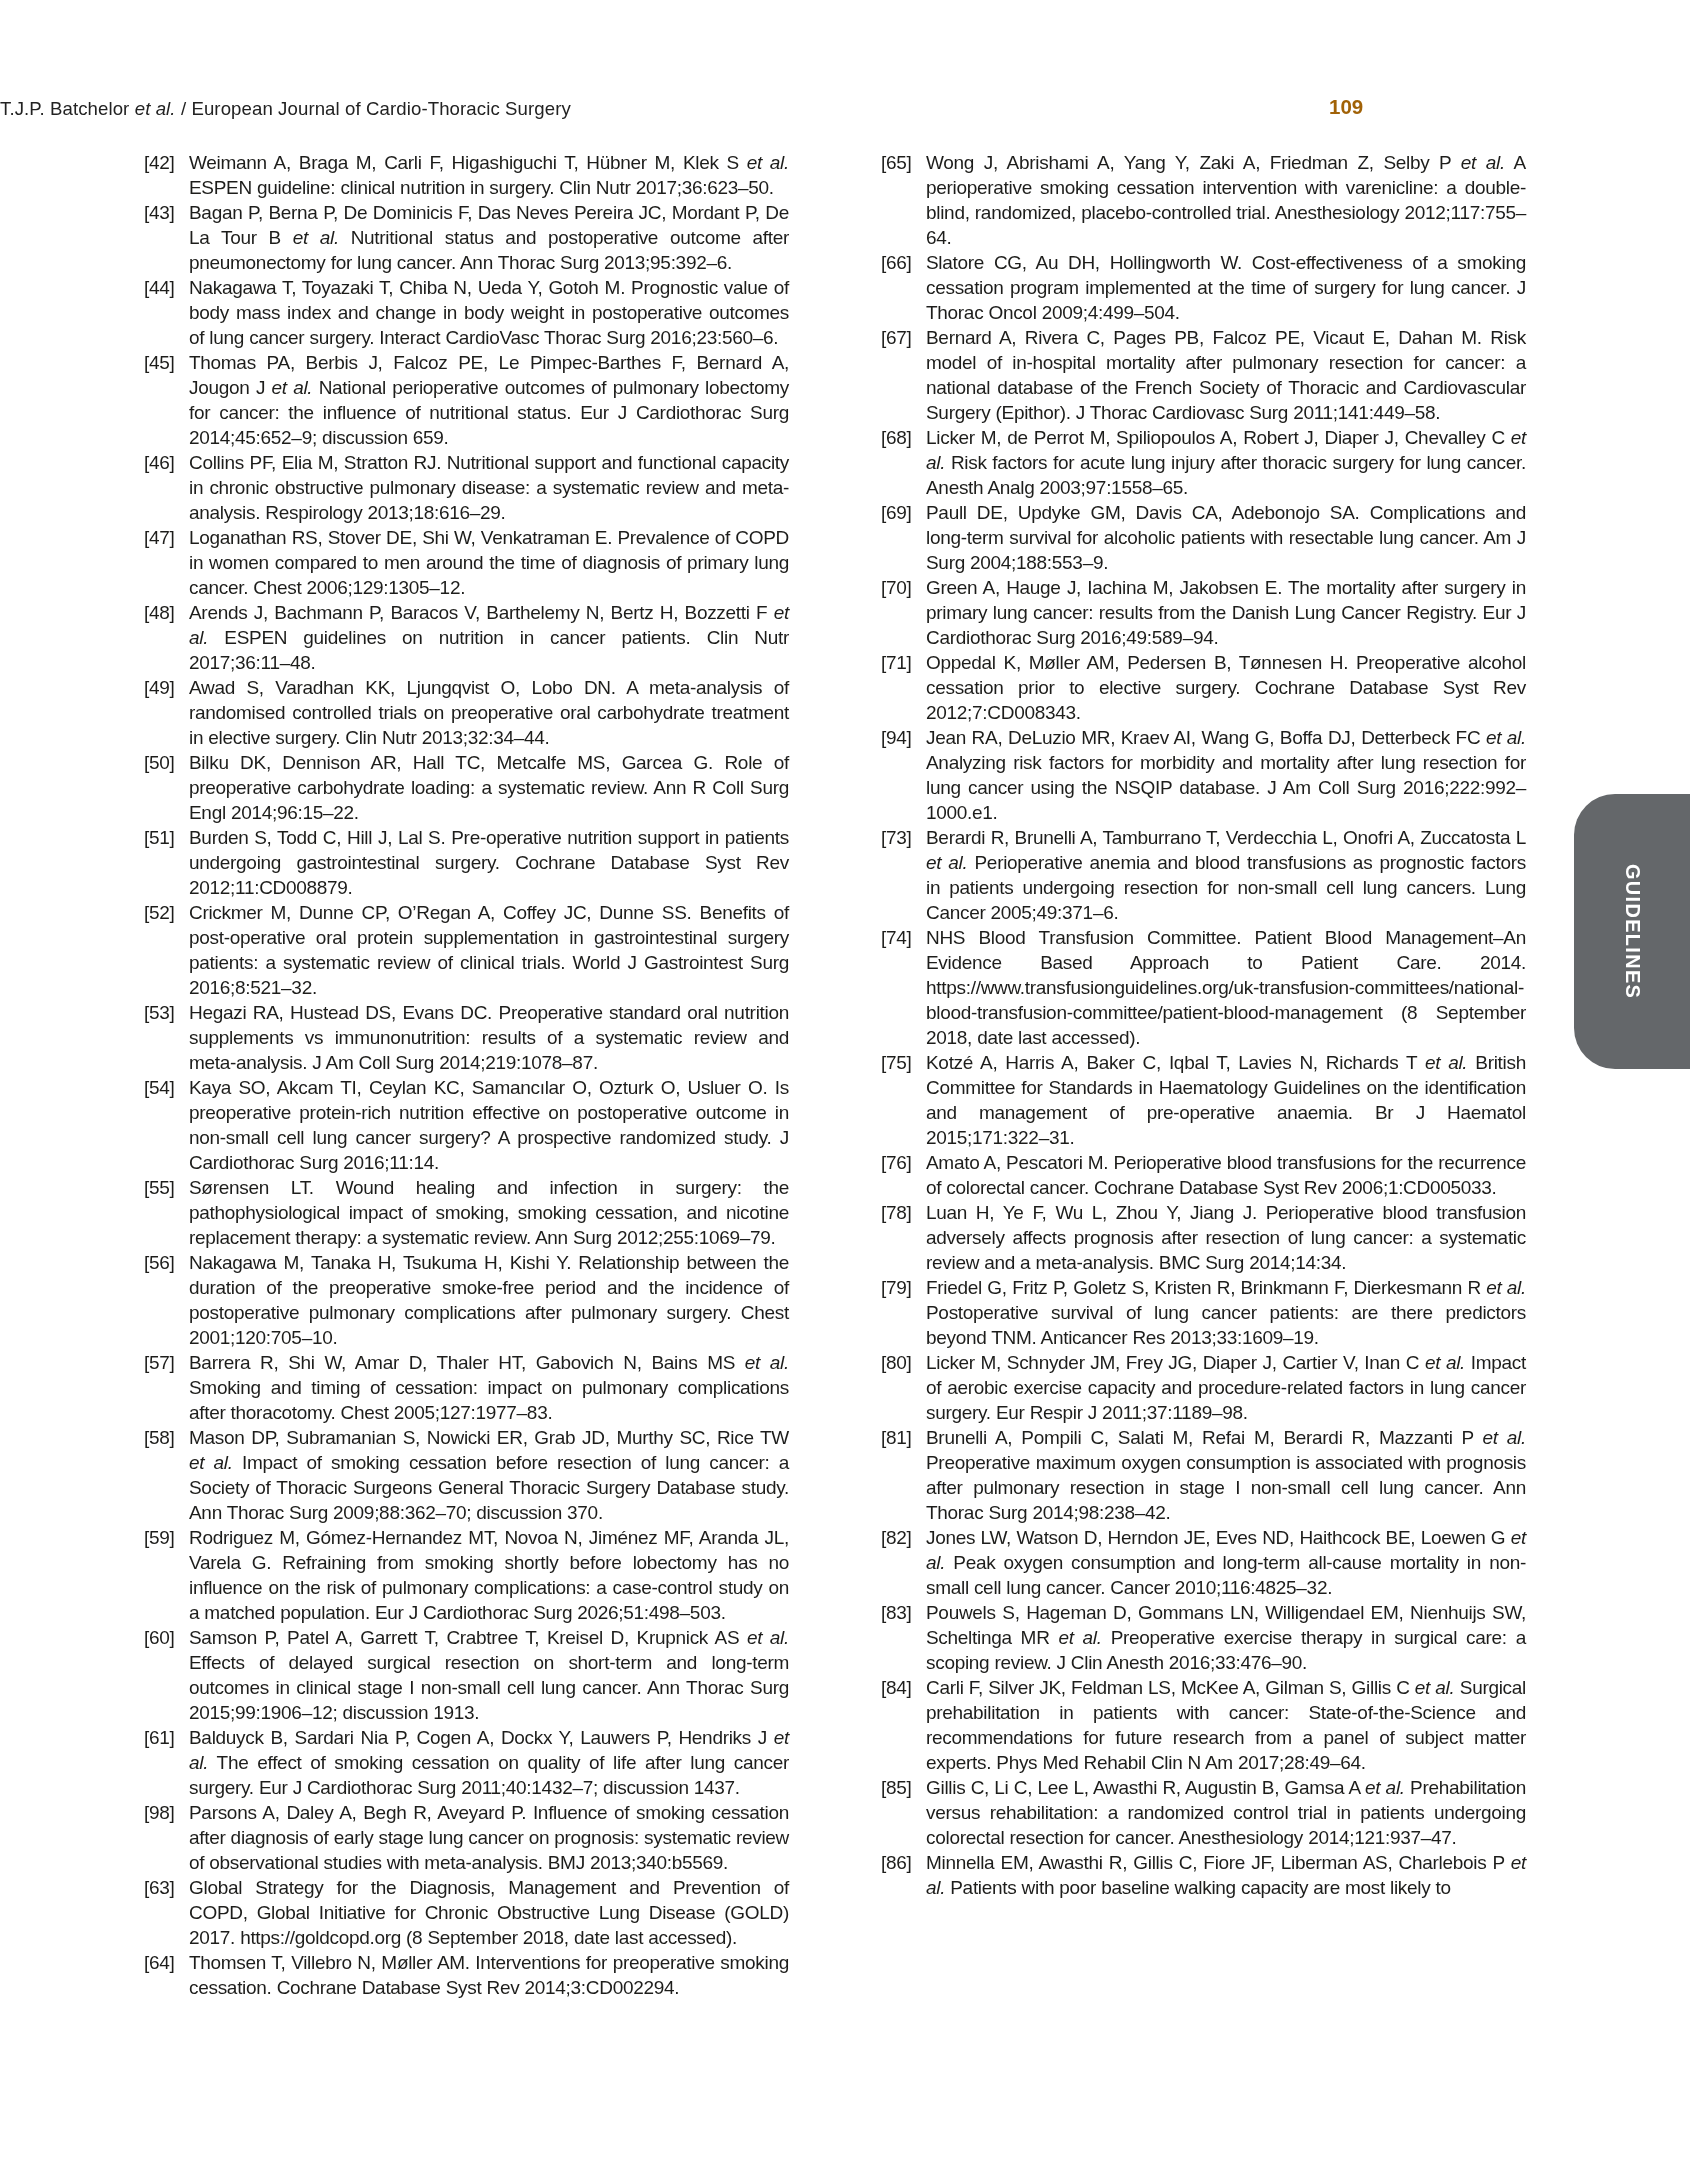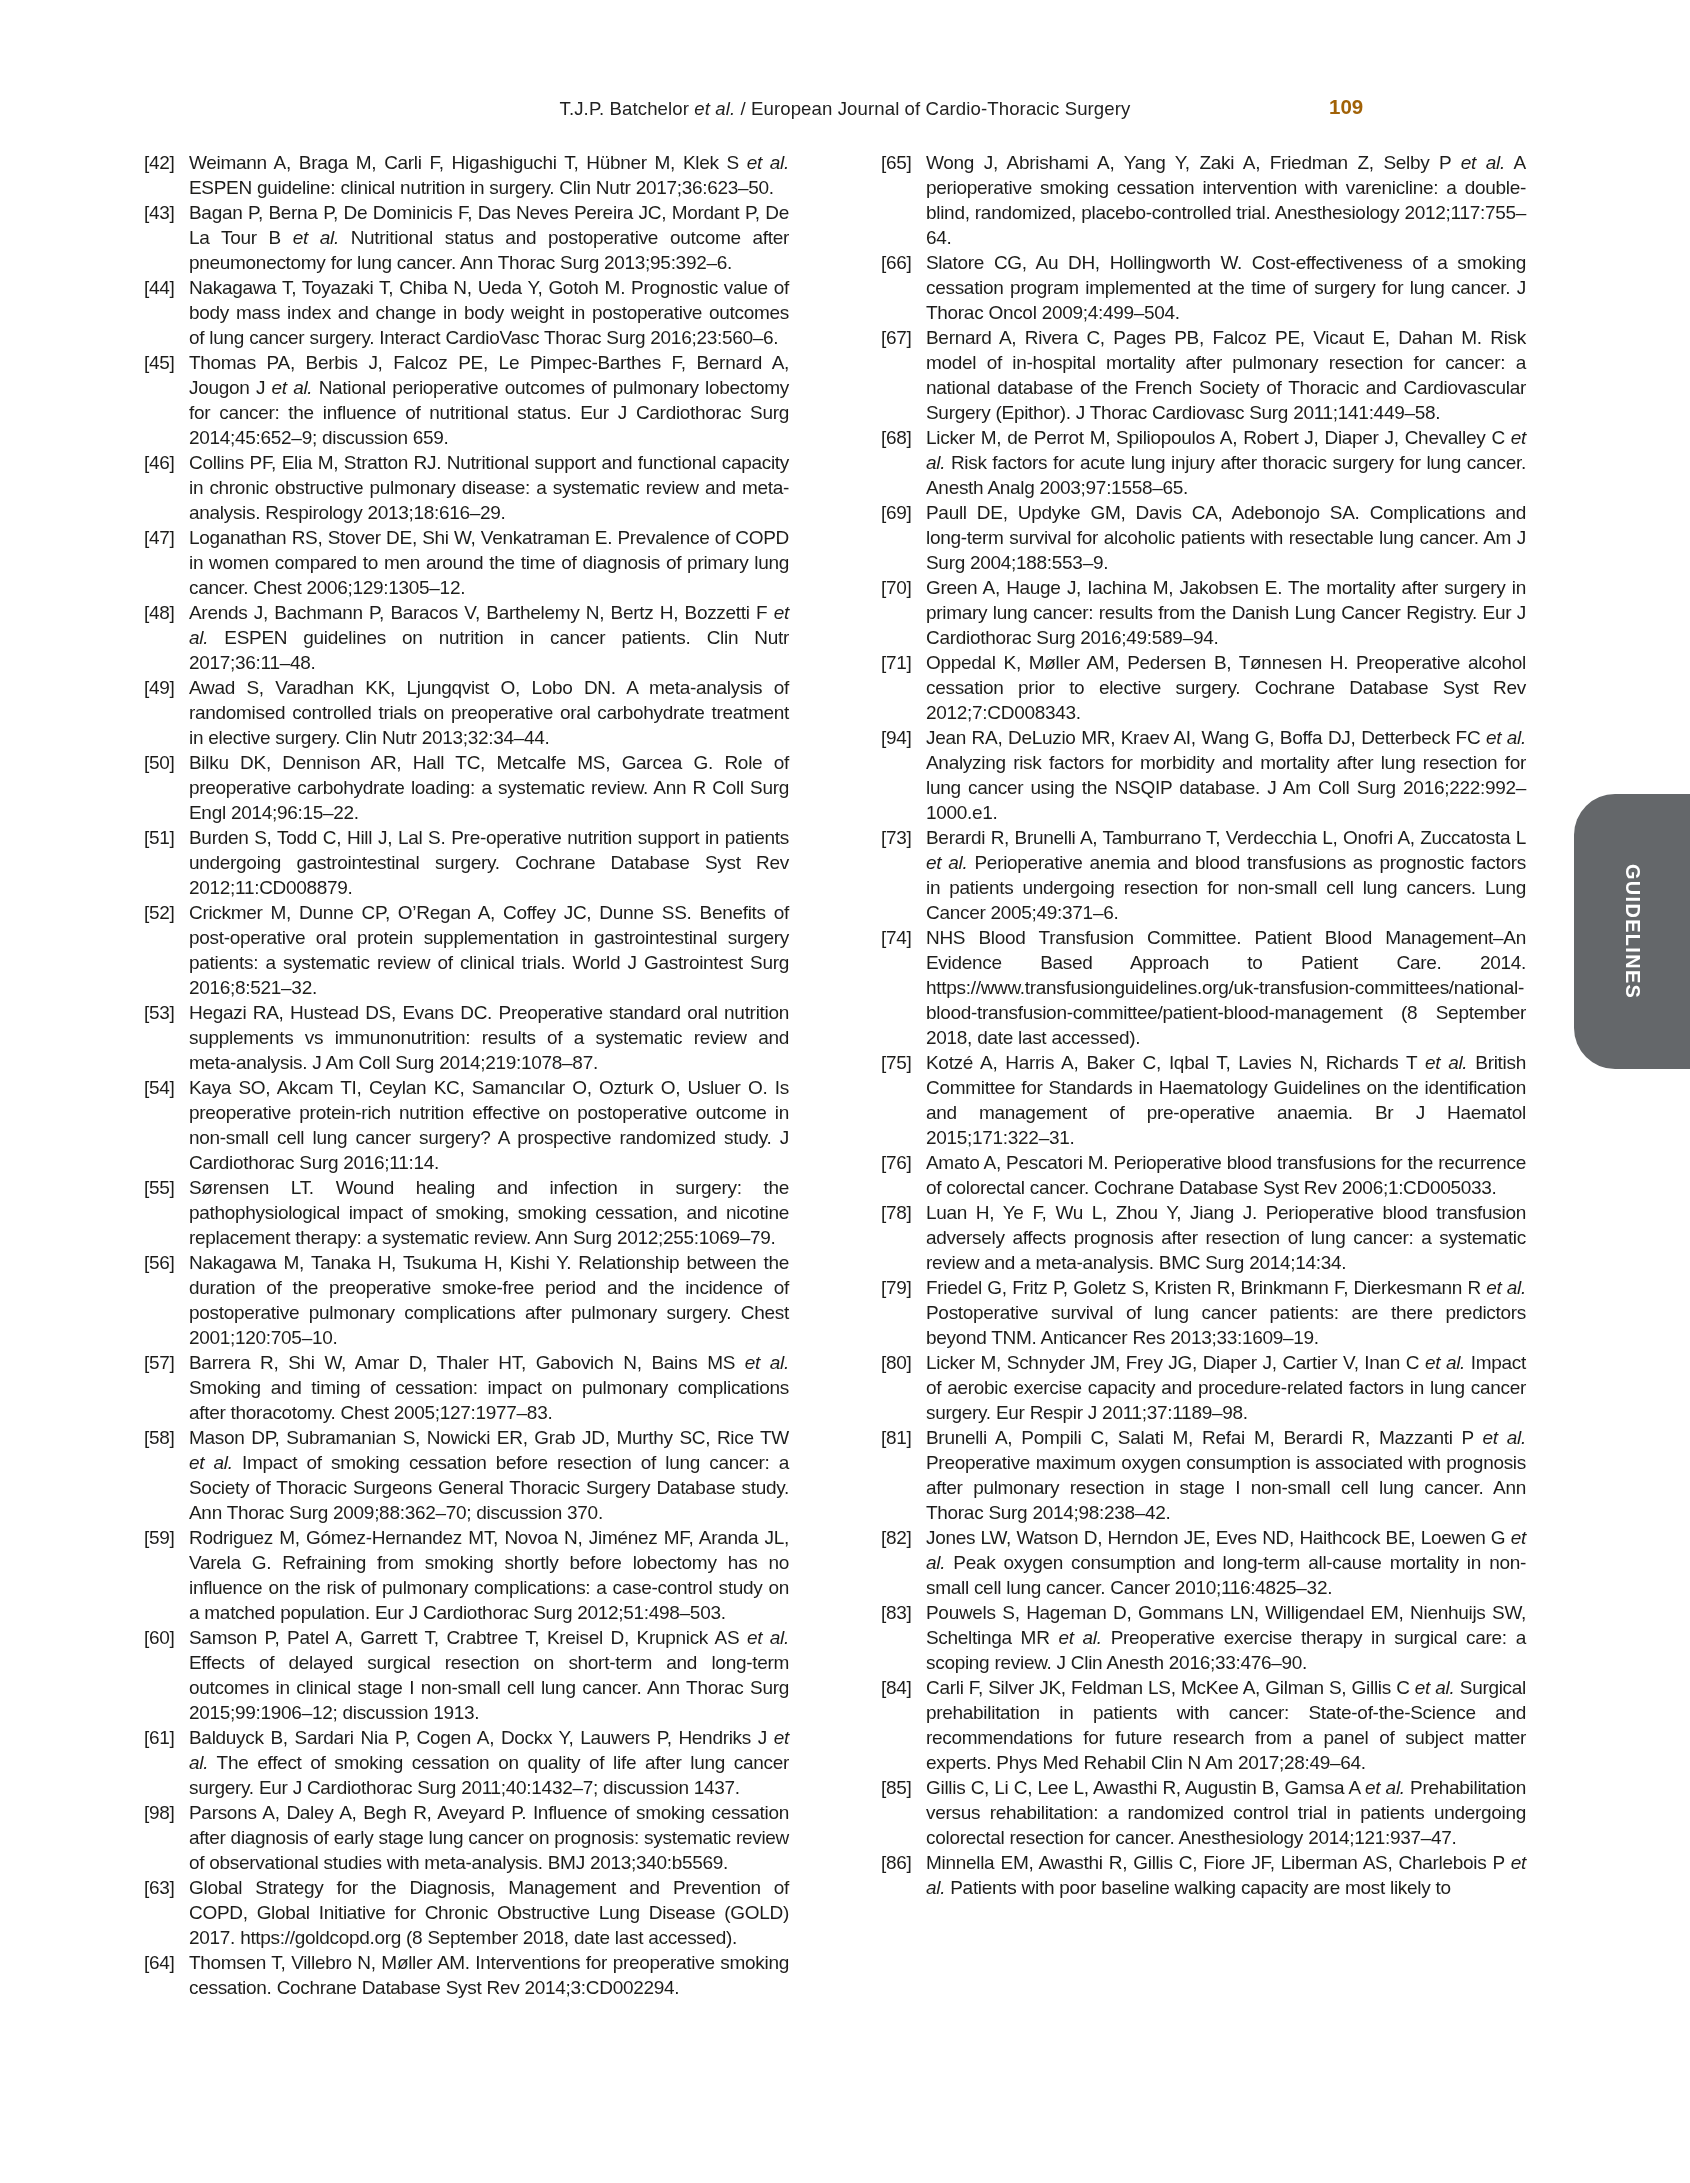--- a/index.html
+++ b/index.html
@@ -9,21 +9,20 @@
     height:2183px;
     background:#ffffff;
     font-family:"Liberation Sans", sans-serif;
     color:#1d1d1b;
     overflow:hidden;
   }
   .header-center{
     position:absolute;
     top:98px; left:0;
     width:1690px;
-    text-align:center;
     font-size:18.6px;
     letter-spacing:0.1px;
     color:#222222;
   }
   .header-center i{font-style:italic;}
   .page-num{
     position:absolute;
     top:95px; left:1329px;
     width:199px;
     text-align:left;
@@ -91,21 +90,21 @@
       <div class="ref"><span class="ref-num">[49]</span><span class="ref-text">Awad S, Varadhan KK, Ljungqvist O, Lobo DN. A meta-analysis of randomised controlled trials on preoperative oral carbohydrate treatment in elective surgery. Clin Nutr 2013;32:34–44.</span></div>
       <div class="ref"><span class="ref-num">[50]</span><span class="ref-text">Bilku DK, Dennison AR, Hall TC, Metcalfe MS, Garcea G. Role of preoperative carbohydrate loading: a systematic review. Ann R Coll Surg Engl 2014;96:15–22.</span></div>
       <div class="ref"><span class="ref-num">[51]</span><span class="ref-text">Burden S, Todd C, Hill J, Lal S. Pre-operative nutrition support in patients undergoing gastrointestinal surgery. Cochrane Database Syst Rev 2012;11:CD008879.</span></div>
       <div class="ref"><span class="ref-num">[52]</span><span class="ref-text">Crickmer M, Dunne CP, O’Regan A, Coffey JC, Dunne SS. Benefits of post-operative oral protein supplementation in gastrointestinal surgery patients: a systematic review of clinical trials. World J Gastrointest Surg 2016;8:521–32.</span></div>
       <div class="ref"><span class="ref-num">[53]</span><span class="ref-text">Hegazi RA, Hustead DS, Evans DC. Preoperative standard oral nutrition supplements vs immunonutrition: results of a systematic review and meta-analysis. J Am Coll Surg 2014;219:1078–87.</span></div>
       <div class="ref"><span class="ref-num">[54]</span><span class="ref-text">Kaya SO, Akcam TI, Ceylan KC, Samancılar O, Ozturk O, Usluer O. Is preoperative protein-rich nutrition effective on postoperative outcome in non-small cell lung cancer surgery? A prospective randomized study. J Cardiothorac Surg 2016;11:14.</span></div>
       <div class="ref"><span class="ref-num">[55]</span><span class="ref-text">Sørensen LT. Wound healing and infection in surgery: the pathophysiological impact of smoking, smoking cessation, and nicotine replacement therapy: a systematic review. Ann Surg 2012;255:1069–79.</span></div>
       <div class="ref"><span class="ref-num">[56]</span><span class="ref-text">Nakagawa M, Tanaka H, Tsukuma H, Kishi Y. Relationship between the duration of the preoperative smoke-free period and the incidence of postoperative pulmonary complications after pulmonary surgery. Chest 2001;120:705–10.</span></div>
       <div class="ref"><span class="ref-num">[57]</span><span class="ref-text">Barrera R, Shi W, Amar D, Thaler HT, Gabovich N, Bains MS <i>et al.</i> Smoking and timing of cessation: impact on pulmonary complications after thoracotomy. Chest 2005;127:1977–83.</span></div>
       <div class="ref"><span class="ref-num">[58]</span><span class="ref-text">Mason DP, Subramanian S, Nowicki ER, Grab JD, Murthy SC, Rice TW <i>et al.</i> Impact of smoking cessation before resection of lung cancer: a Society of Thoracic Surgeons General Thoracic Surgery Database study. Ann Thorac Surg 2009;88:362–70; discussion 370.</span></div>
-      <div class="ref"><span class="ref-num">[59]</span><span class="ref-text">Rodriguez M, Gómez-Hernandez MT, Novoa N, Jiménez MF, Aranda JL, Varela G. Refraining from smoking shortly before lobectomy has no influence on the risk of pulmonary complications: a case-control study on a matched population. Eur J Cardiothorac Surg 2012;51:498–503.</span></div>
+      <div class="ref"><span class="ref-num">[59]</span><span class="ref-text">Rodriguez M, Gómez-Hernandez MT, Novoa N, Jiménez MF, Aranda JL, Varela G. Refraining from smoking shortly before lobectomy has no influence on the risk of pulmonary complications: a case-control study on a matched population. Eur J Cardiothorac Surg 2026;51:498–503.</span></div>
       <div class="ref"><span class="ref-num">[60]</span><span class="ref-text">Samson P, Patel A, Garrett T, Crabtree T, Kreisel D, Krupnick AS <i>et al.</i> Effects of delayed surgical resection on short-term and long-term outcomes in clinical stage I non-small cell lung cancer. Ann Thorac Surg 2015;99:1906–12; discussion 1913.</span></div>
       <div class="ref"><span class="ref-num">[61]</span><span class="ref-text">Balduyck B, Sardari Nia P, Cogen A, Dockx Y, Lauwers P, Hendriks J <i>et al.</i> The effect of smoking cessation on quality of life after lung cancer surgery. Eur J Cardiothorac Surg 2011;40:1432–7; discussion 1437.</span></div>
       <div class="ref"><span class="ref-num">[98]</span><span class="ref-text">Parsons A, Daley A, Begh R, Aveyard P. Influence of smoking cessation after diagnosis of early stage lung cancer on prognosis: systematic review of observational studies with meta-analysis. BMJ 2013;340:b5569.</span></div>
       <div class="ref"><span class="ref-num">[63]</span><span class="ref-text">Global Strategy for the Diagnosis, Management and Prevention of COPD, Global Initiative for Chronic Obstructive Lung Disease (GOLD) 2017. https://goldcopd.org (8 September 2018, date last accessed).</span></div>
       <div class="ref"><span class="ref-num">[64]</span><span class="ref-text">Thomsen T, Villebro N, Møller AM. Interventions for preoperative smoking cessation. Cochrane Database Syst Rev 2014;3:CD002294.</span></div>
     </section>
 
   <section class="col col-right" id="col-right">
       <div class="ref"><span class="ref-num">[65]</span><span class="ref-text">Wong J, Abrishami A, Yang Y, Zaki A, Friedman Z, Selby P <i>et al.</i> A perioperative smoking cessation intervention with varenicline: a double-blind, randomized, placebo-controlled trial. Anesthesiology 2012;117:755–64.</span></div>
       <div class="ref"><span class="ref-num">[66]</span><span class="ref-text">Slatore CG, Au DH, Hollingworth W. Cost-effectiveness of a smoking cessation program implemented at the time of surgery for lung cancer. J Thorac Oncol 2009;4:499–504.</span></div>

